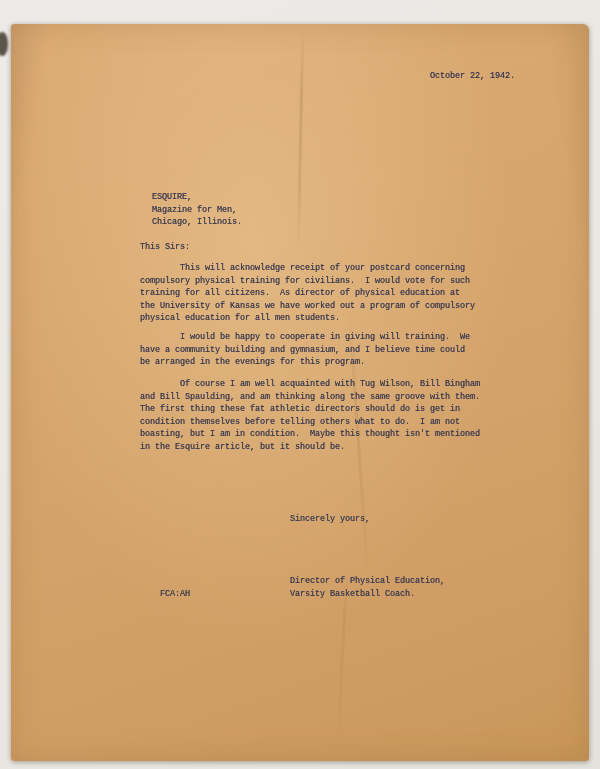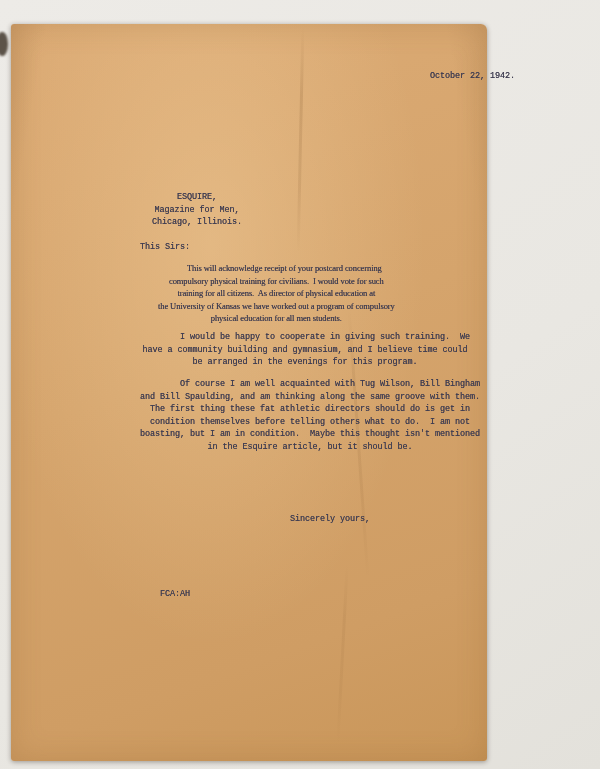--- a/index.html
+++ b/index.html
@@ -24,32 +24,31 @@
     width: 11px;
     height: 24px;
     background: #5c5349;
     border-radius: 50% 60% 60% 50%;
     filter: blur(1px);
   }
   .paper {
     position: absolute;
     left: 11px;
     top: 24px;
-    width: 476px;
+    width: 578px;
     height: 737px;
     background:
       radial-gradient(ellipse at 42% 30%, rgba(255,226,178,0.30) 0%, rgba(255,226,178,0) 55%),
       linear-gradient(100deg, rgba(90,55,20,0.10) 0%, rgba(90,55,20,0) 6%),
       linear-gradient(260deg, rgba(90,55,20,0.08) 0%, rgba(90,55,20,0) 7%),
       linear-gradient(160deg, #dcab75 0%, #d5a46c 45%, #cf9d64 80%, #c99659 100%);
     box-shadow:
       0 1px 5px rgba(40,30,20,0.40),
       inset 0 0 30px rgba(130,85,35,0.22);
     border-radius: 3px 6px 3px 3px;
-    text-align: center;
   }
   .crease {
     position: absolute;
     width: 3px;
     background: linear-gradient(to bottom,
       rgba(110,70,30,0) 0%,
       rgba(110,70,30,0.16) 30%,
       rgba(110,70,30,0.12) 70%,
       rgba(110,70,30,0) 100%);
     pointer-events: none;
@@ -79,21 +78,21 @@
     color: #3e3c51;
     font-size: 8.5px;
     line-height: 12.5px;
     white-space: pre;
     text-shadow: 0 0 0.5px rgba(62,60,81,0.85);
     letter-spacing: -0.1px;
   }
   .date-line      { left: 419px; top: 46px; }
   .recipient      { left: 129px; top: 167px; margin-left: 12px; }
   .salutation     { left: 129px; top: 217px; }
-  .para-1         { left: 147px; top: 238px; font-family: Liberation Serif, serif; }
+  .para-1         { left: 129px; top: 238px; }
   .para-2         { left: 129px; top: 307px; }
   .para-3         { left: 129px; top: 354px; }
   .closing        { left: 279px; top: 489px; }
   .signature      { left: 279px; top: 551px; }
   .initials       { left: 129px; top: 564px; margin-left: 20px; }
 </style>
 </head>
 <body>
 
 <div class="scan-backdrop">
@@ -113,30 +112,32 @@
 Chicago, Illinois.</div>
 
     <div class="txt salutation">This Sirs:</div>
 
     <div class="txt para-1">        This will acknowledge receipt of your postcard concerning
 compulsory physical training for civilians.  I would vote for such
 training for all citizens.  As director of physical education at
 the University of Kansas we have worked out a program of compulsory
 physical education for all men students.</div>
 
-    <div class="txt para-2">        I would be happy to cooperate in giving such training.  We
+    <div class="txt para-2">        I would be happy to cooperate in giving will training.  We
 have a community building and gymnasium, and I believe time could
 be arranged in the evenings for this program.</div>
 
     <div class="txt para-3">        Of course I am well acquainted with Tug Wilson, Bill Bingham
 and Bill Spaulding, and am thinking along the same groove with them.
 The first thing these fat athletic directors should do is get in
 condition themselves before telling others what to do.  I am not
 boasting, but I am in condition.  Maybe this thought isn't mentioned
 in the Esquire article, but it should be.</div>
 
     <div class="txt closing">Sincerely yours,</div>
 
+    <div class="txt signature">Director of Physical Education,
+Varsity Basketball Coach.</div>
 
     <div class="txt initials">FCA:AH</div>
 
   </div>
 </div>
 
 </body></html>

